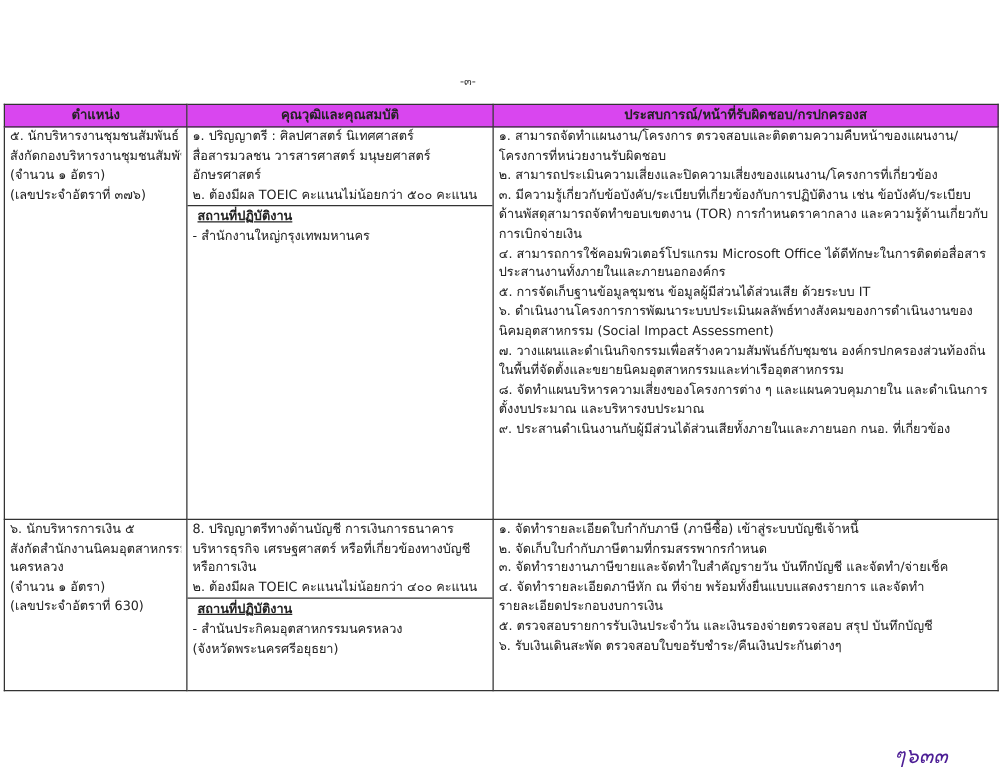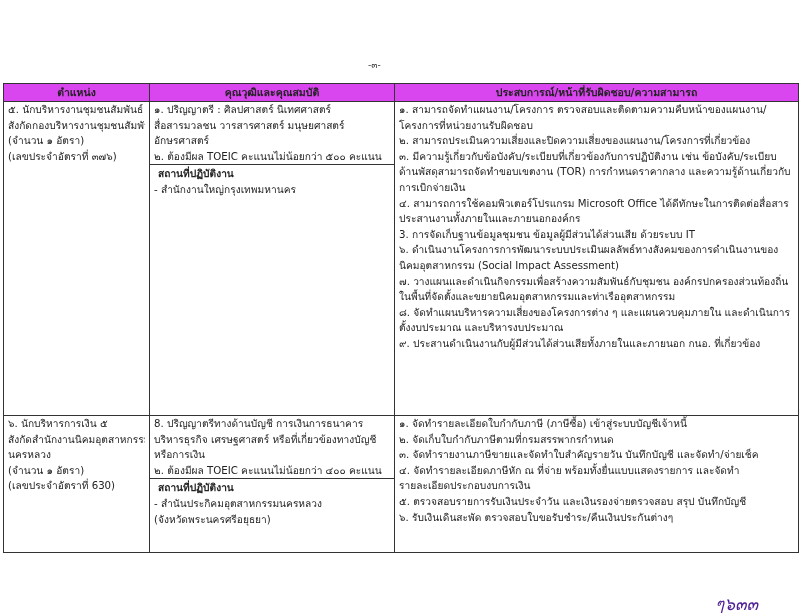--- a/index.html
+++ b/index.html
@@ -8,21 +8,21 @@
   .page-num { position: absolute; left: 368px; top: 58px; font-size: 9px; color: #333; }
   table.main { position: absolute; left: 3px; top: 83px; width: 795px;
                border-collapse: collapse; table-layout: fixed; font-size: 10.2px; line-height: 15.6px; }
   table.main td, table.main th { border: 1.3px solid #333; vertical-align: top; padding: 0 4px; }
   table.main th { background: #d946ef; font-weight: bold; text-align: center; height: 17px; line-height: 17px; font-size: 10.5px; }
   .col1 { width: 146px; }
   .col2 { width: 245px; }
   .col3 { width: 404px; }
   .ln { display: block; white-space: nowrap; overflow: hidden; }
   .qual-block { padding: 0 4px; }
-  .loc-head { font-weight: bold; padding-left: 4px; display: block; }
+  .loc-head { font-weight: bold; padding-left: 4px; display: block; text-decoration: underline; }
   .loc-block { border-top: 1.3px solid #333; padding: 1px 4px; }
   td.q { padding: 0 !important; }
   .r1 td { height: 313px; }
   .r2 td { height: 136px; }
   .signature { position: absolute; left: 715px; top: 590px; font-family: "DejaVu Serif", serif;
                font-style: italic; color: #4c1d95; font-size: 17px; }
 </style>
 </head>
 <body>
 
@@ -31,21 +31,21 @@
 <table class="main">
   <colgroup>
       <col class="col1">
       <col class="col2">
       <col class="col3">
     </colgroup>
   <thead>
     <tr>
       <th>ตำแหน่ง</th>
       <th>คุณวุฒิและคุณสมบัติ</th>
-      <th>ประสบการณ์/หน้าที่รับผิดชอบ/ความสามารถ</th>
+      <th>ประสบการณ์/หน้าที่รับผิดชอบ/กรปกครองส</th>
     </tr>
   </thead>
   <tbody>
     <tr class="r1">
       <td>
         <span class="ln">๕. นักบริหารงานชุมชนสัมพันธ์ ๕</span>
         <span class="ln">สังกัดกองบริหารงานชุมชนสัมพันธ์</span>
         <span class="ln">(จำนวน ๑ อัตรา)</span>
         <span class="ln">(เลขประจำอัตราที่ ๓๗๖)</span>
       </td>
@@ -63,21 +63,21 @@
       </td>
       <td>
         <span class="ln">๑. สามารถจัดทำแผนงาน/โครงการ ตรวจสอบและติดตามความคืบหน้าของแผนงาน/</span>
         <span class="ln">โครงการที่หน่วยงานรับผิดชอบ</span>
         <span class="ln">๒. สามารถประเมินความเสี่ยงและปิดความเสี่ยงของแผนงาน/โครงการที่เกี่ยวข้อง</span>
         <span class="ln">๓. มีความรู้เกี่ยวกับข้อบังคับ/ระเบียบที่เกี่ยวข้องกับการปฏิบัติงาน เช่น ข้อบังคับ/ระเบียบ</span>
         <span class="ln">ด้านพัสดุสามารถจัดทำขอบเขตงาน (TOR) การกำหนดราคากลาง และความรู้ด้านเกี่ยวกับ</span>
         <span class="ln">การเบิกจ่ายเงิน</span>
         <span class="ln">๔. สามารถการใช้คอมพิวเตอร์โปรแกรม Microsoft Office ได้ดีทักษะในการติดต่อสื่อสาร</span>
         <span class="ln">ประสานงานทั้งภายในและภายนอกองค์กร</span>
-        <span class="ln">3. การจัดเก็บฐานข้อมูลชุมชน ข้อมูลผู้มีส่วนได้ส่วนเสีย ด้วยระบบ IT</span>
+        <span class="ln">๕. การจัดเก็บฐานข้อมูลชุมชน ข้อมูลผู้มีส่วนได้ส่วนเสีย ด้วยระบบ IT</span>
         <span class="ln">๖. ดำเนินงานโครงการการพัฒนาระบบประเมินผลลัพธ์ทางสังคมของการดำเนินงานของ</span>
         <span class="ln">นิคมอุตสาหกรรม  (Social Impact Assessment)</span>
         <span class="ln">๗. วางแผนและดำเนินกิจกรรมเพื่อสร้างความสัมพันธ์กับชุมชน องค์กรปกครองส่วนท้องถิ่น</span>
         <span class="ln">ในพื้นที่จัดตั้งและขยายนิคมอุตสาหกรรมและท่าเรืออุตสาหกรรม</span>
         <span class="ln">๘. จัดทำแผนบริหารความเสี่ยงของโครงการต่าง ๆ  และแผนควบคุมภายใน และดำเนินการ</span>
         <span class="ln">ตั้งงบประมาณ และบริหารงบประมาณ</span>
         <span class="ln">๙. ประสานดำเนินงานกับผู้มีส่วนได้ส่วนเสียทั้งภายในและภายนอก กนอ. ที่เกี่ยวข้อง</span>
       </td>
     </tr>
     <tr class="r2">

